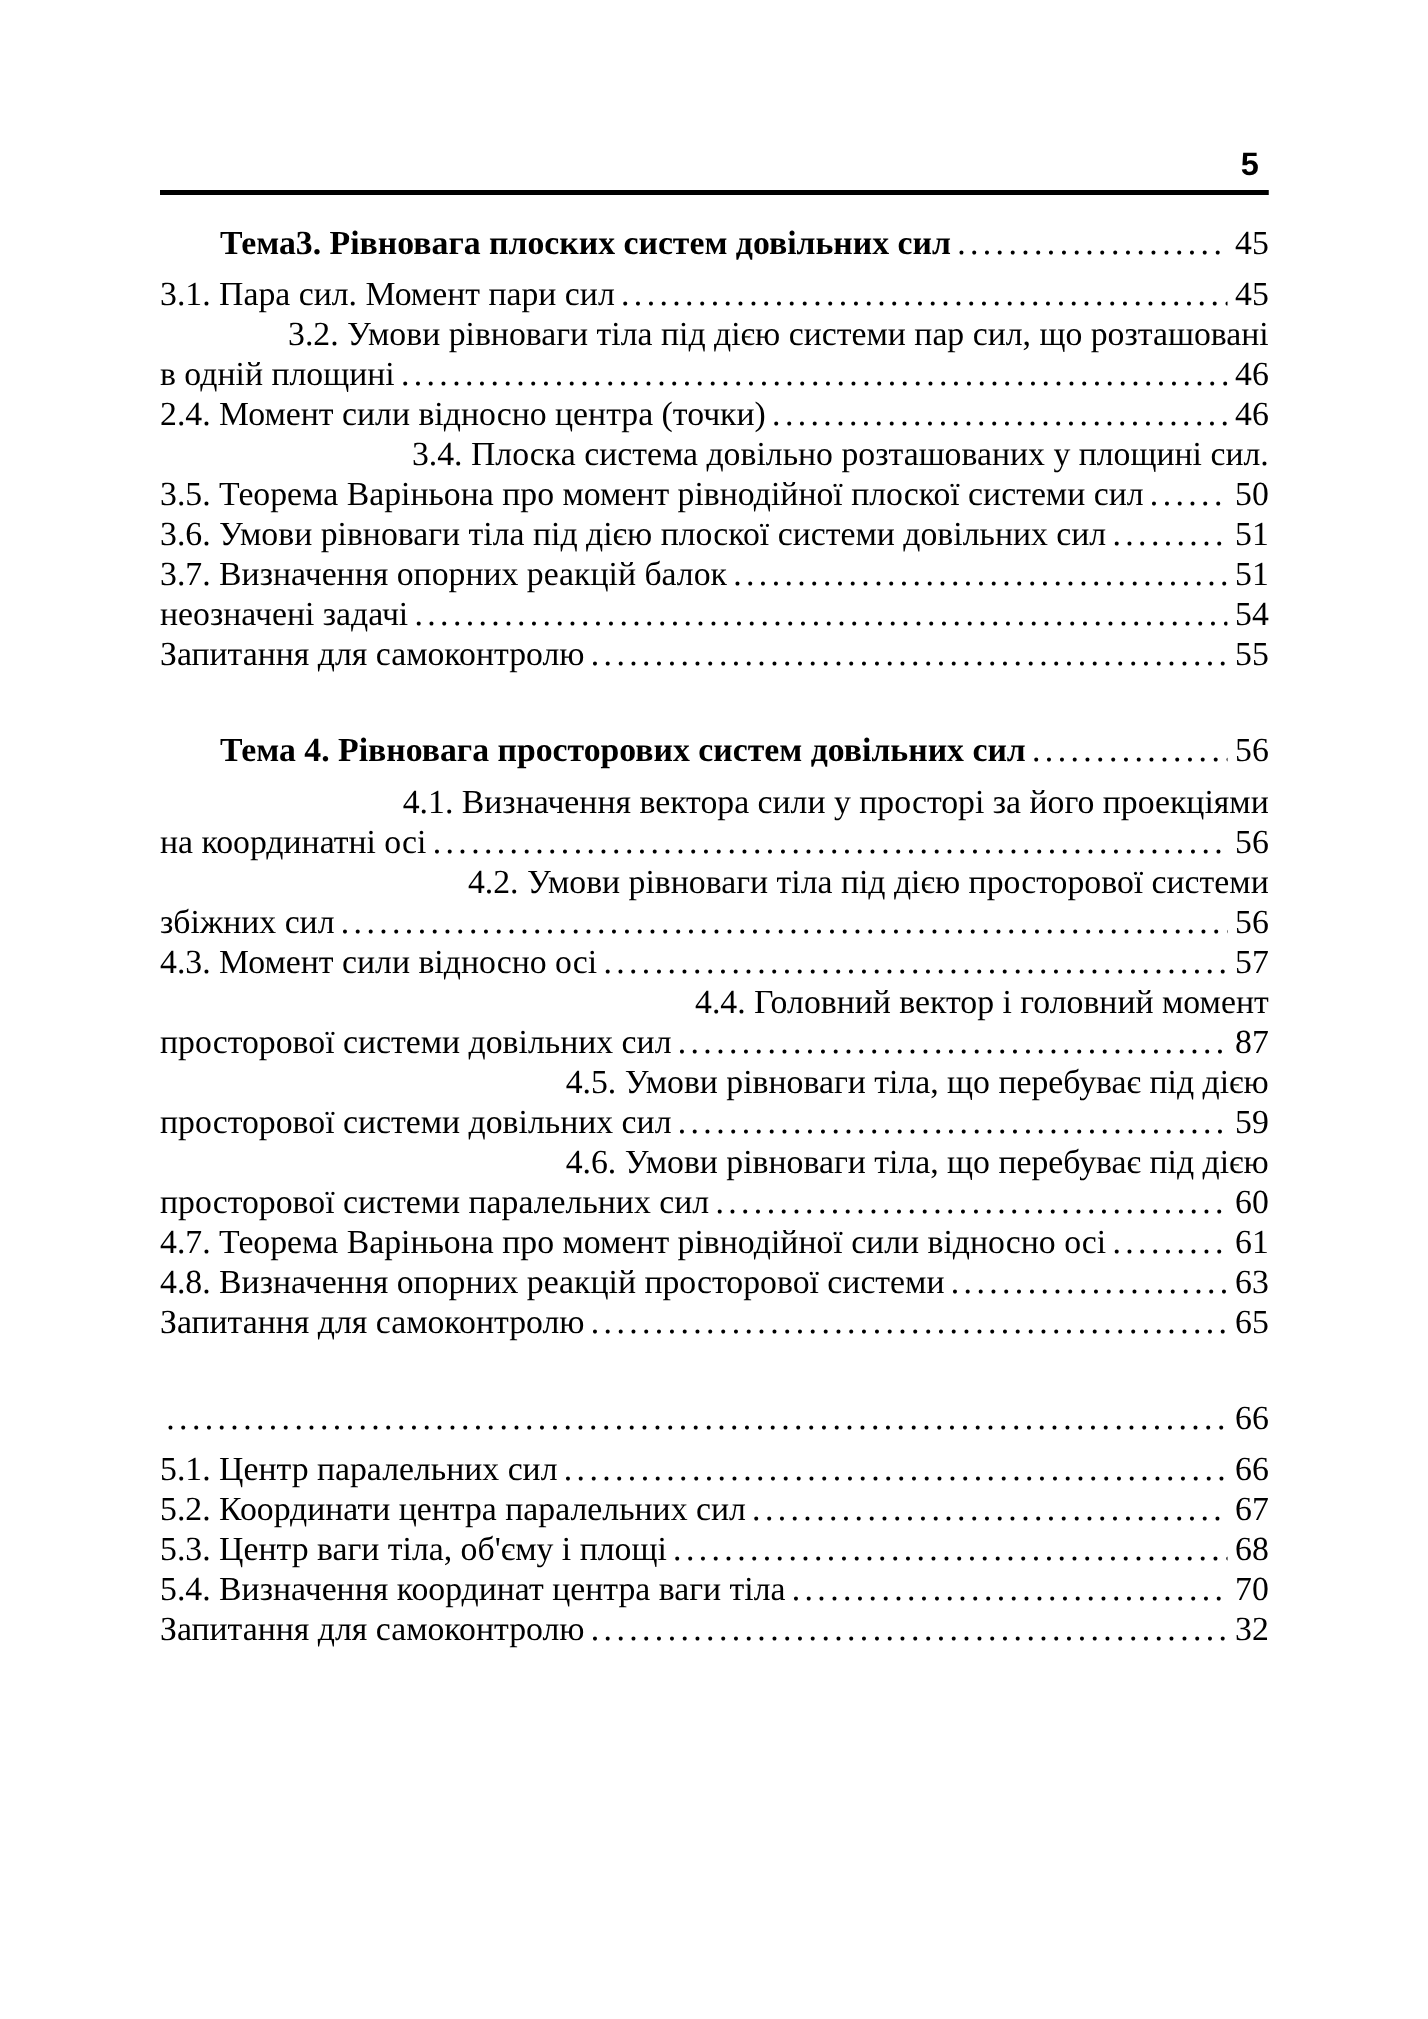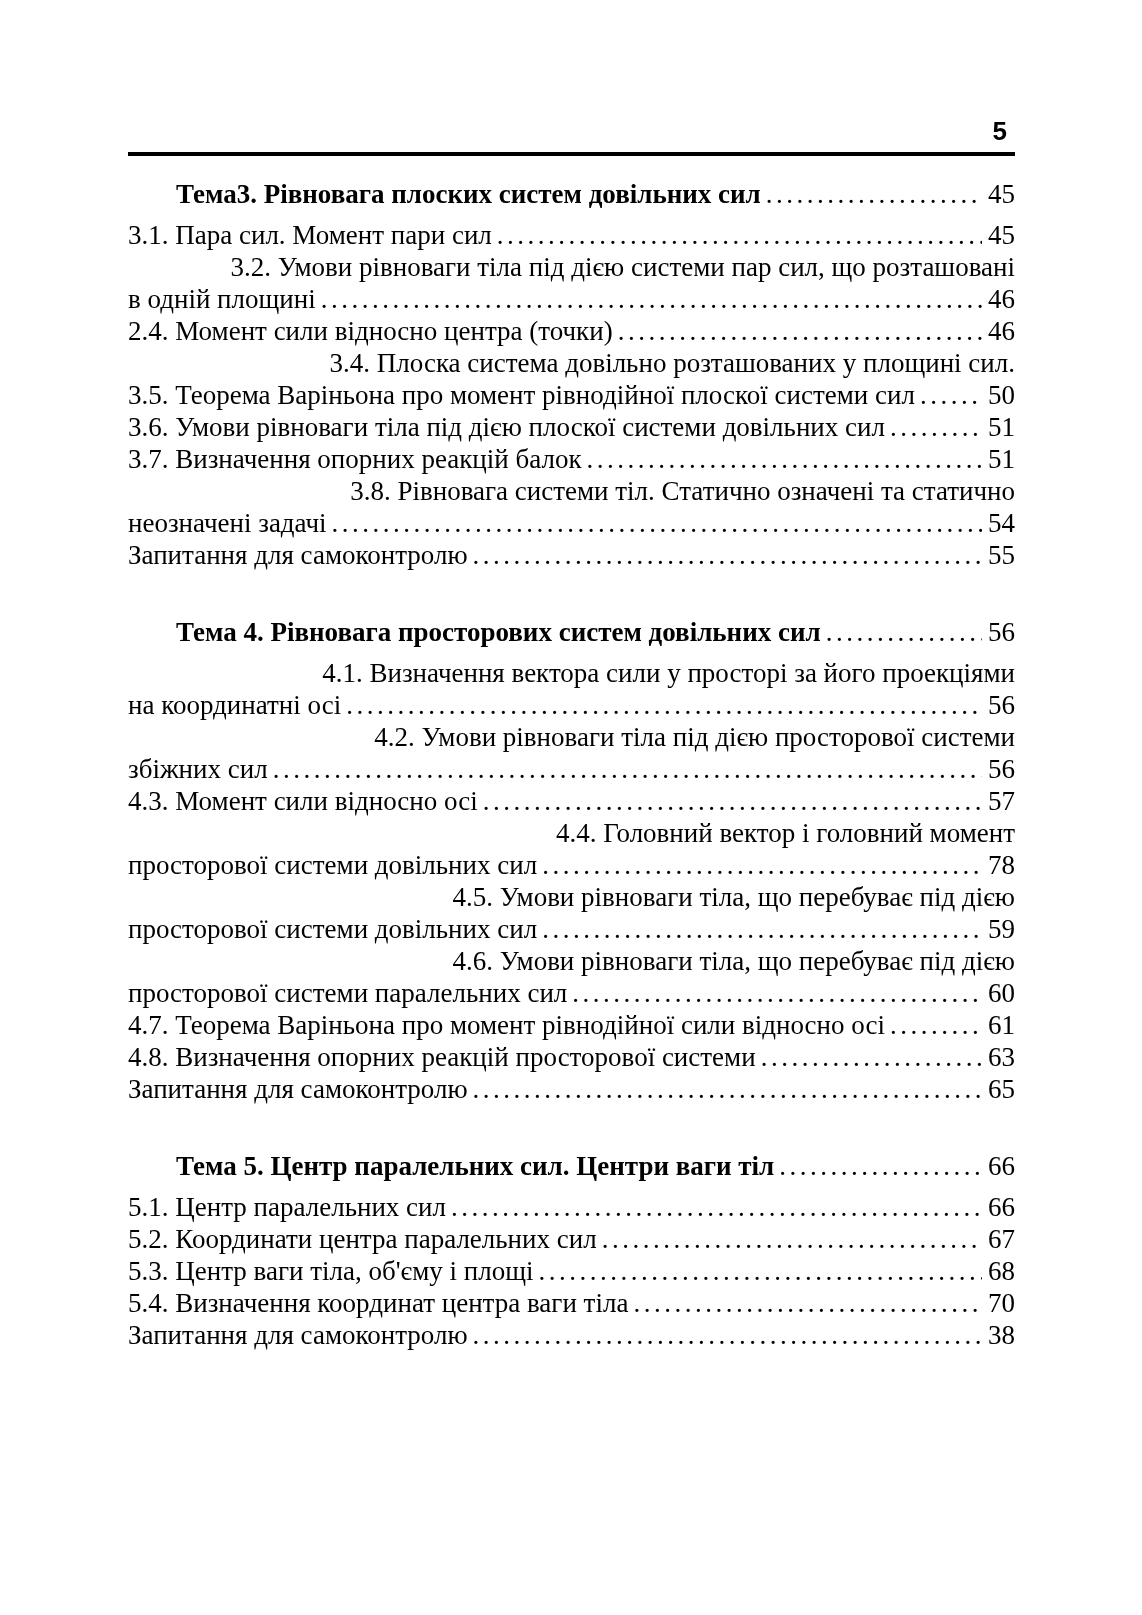--- a/index.html
+++ b/index.html
@@ -103,21 +103,20 @@
             </div>
           </div>
           <div class="toc-entry">
             <div class="toc-row">
               <span class="entry-text">3.7. Визначення опорних реакцій балок</span>
               <span class="leader"></span>
               <span class="page-num">51</span>
             </div>
           </div>
           <div class="toc-entry">
-            <div class="toc-line">3.8. Рівновага системи тіл. Статично означені та статично</div>
             <div class="toc-row">
               <span class="entry-text">неозначені задачі</span>
               <span class="leader"></span>
               <span class="page-num">54</span>
             </div>
           </div>
           <div class="toc-entry">
             <div class="toc-row">
               <span class="entry-text">Запитання для самоконтролю</span>
               <span class="leader"></span>
@@ -152,21 +151,21 @@
               <span class="entry-text">4.3. Момент сили відносно осі</span>
               <span class="leader"></span>
               <span class="page-num">57</span>
             </div>
           </div>
           <div class="toc-entry">
             <div class="toc-line">4.4. Головний вектор і головний момент</div>
             <div class="toc-row">
               <span class="entry-text">просторової системи довільних сил</span>
               <span class="leader"></span>
-              <span class="page-num">78</span>
+              <span class="page-num">87</span>
             </div>
           </div>
           <div class="toc-entry">
             <div class="toc-line">4.5. Умови рівноваги тіла, що перебуває під дією</div>
             <div class="toc-row">
               <span class="entry-text">просторової системи довільних сил</span>
               <span class="leader"></span>
               <span class="page-num">59</span>
             </div>
           </div>
@@ -195,21 +194,20 @@
           <div class="toc-entry">
             <div class="toc-row">
               <span class="entry-text">Запитання для самоконтролю</span>
               <span class="leader"></span>
               <span class="page-num">65</span>
             </div>
           </div>
         </section>
         <section class="toc-section">
           <div class="toc-row heading">
-            <span class="entry-text">Тема 5. Центр паралельних сил. Центри ваги тіл</span>
             <span class="leader"></span>
             <span class="page-num">66</span>
           </div>
           <div class="toc-entry">
             <div class="toc-row">
               <span class="entry-text">5.1. Центр паралельних сил</span>
               <span class="leader"></span>
               <span class="page-num">66</span>
             </div>
           </div>
@@ -231,19 +229,19 @@
             <div class="toc-row">
               <span class="entry-text">5.4. Визначення координат центра ваги тіла</span>
               <span class="leader"></span>
               <span class="page-num">70</span>
             </div>
           </div>
           <div class="toc-entry">
             <div class="toc-row">
               <span class="entry-text">Запитання для самоконтролю</span>
               <span class="leader"></span>
-              <span class="page-num">38</span>
+              <span class="page-num">32</span>
             </div>
           </div>
         </section>
       </div>
   </div>
 </div>
 
 </body></html>

